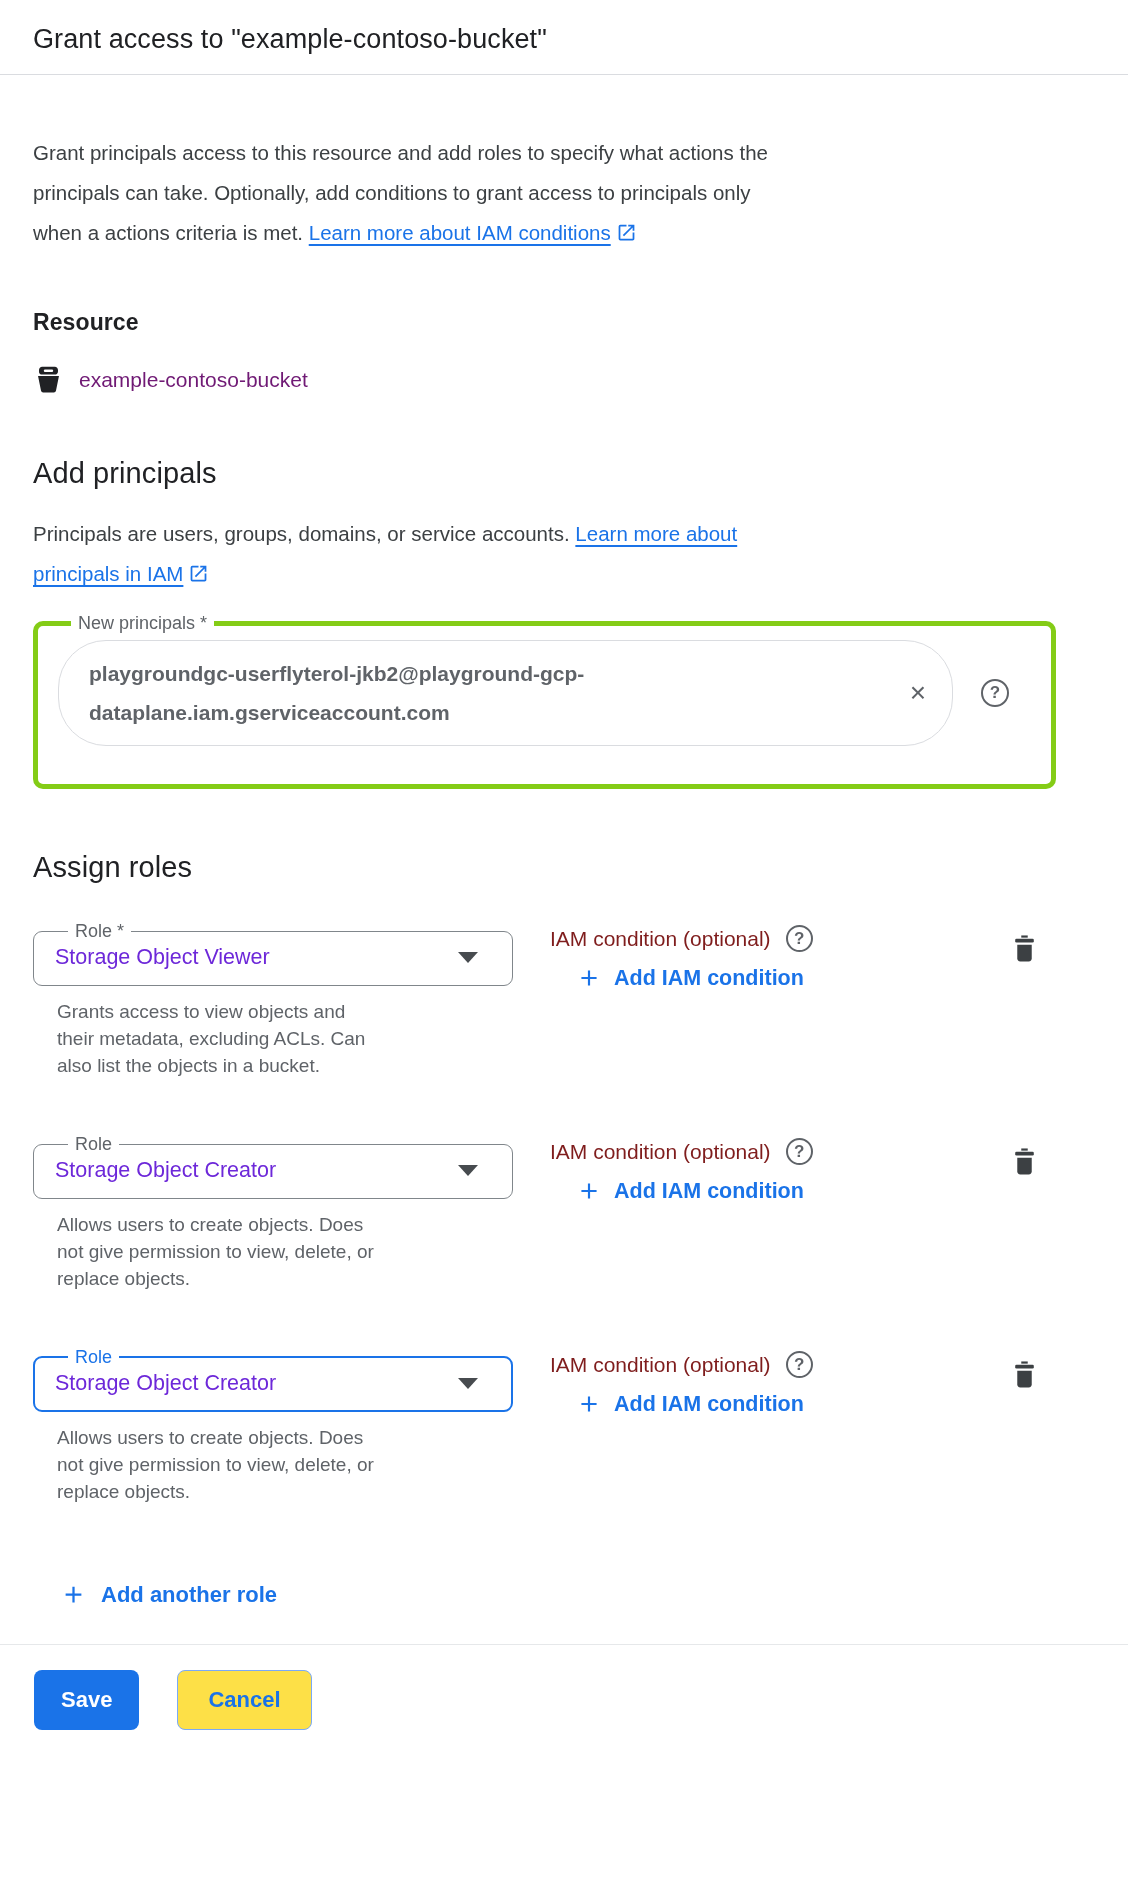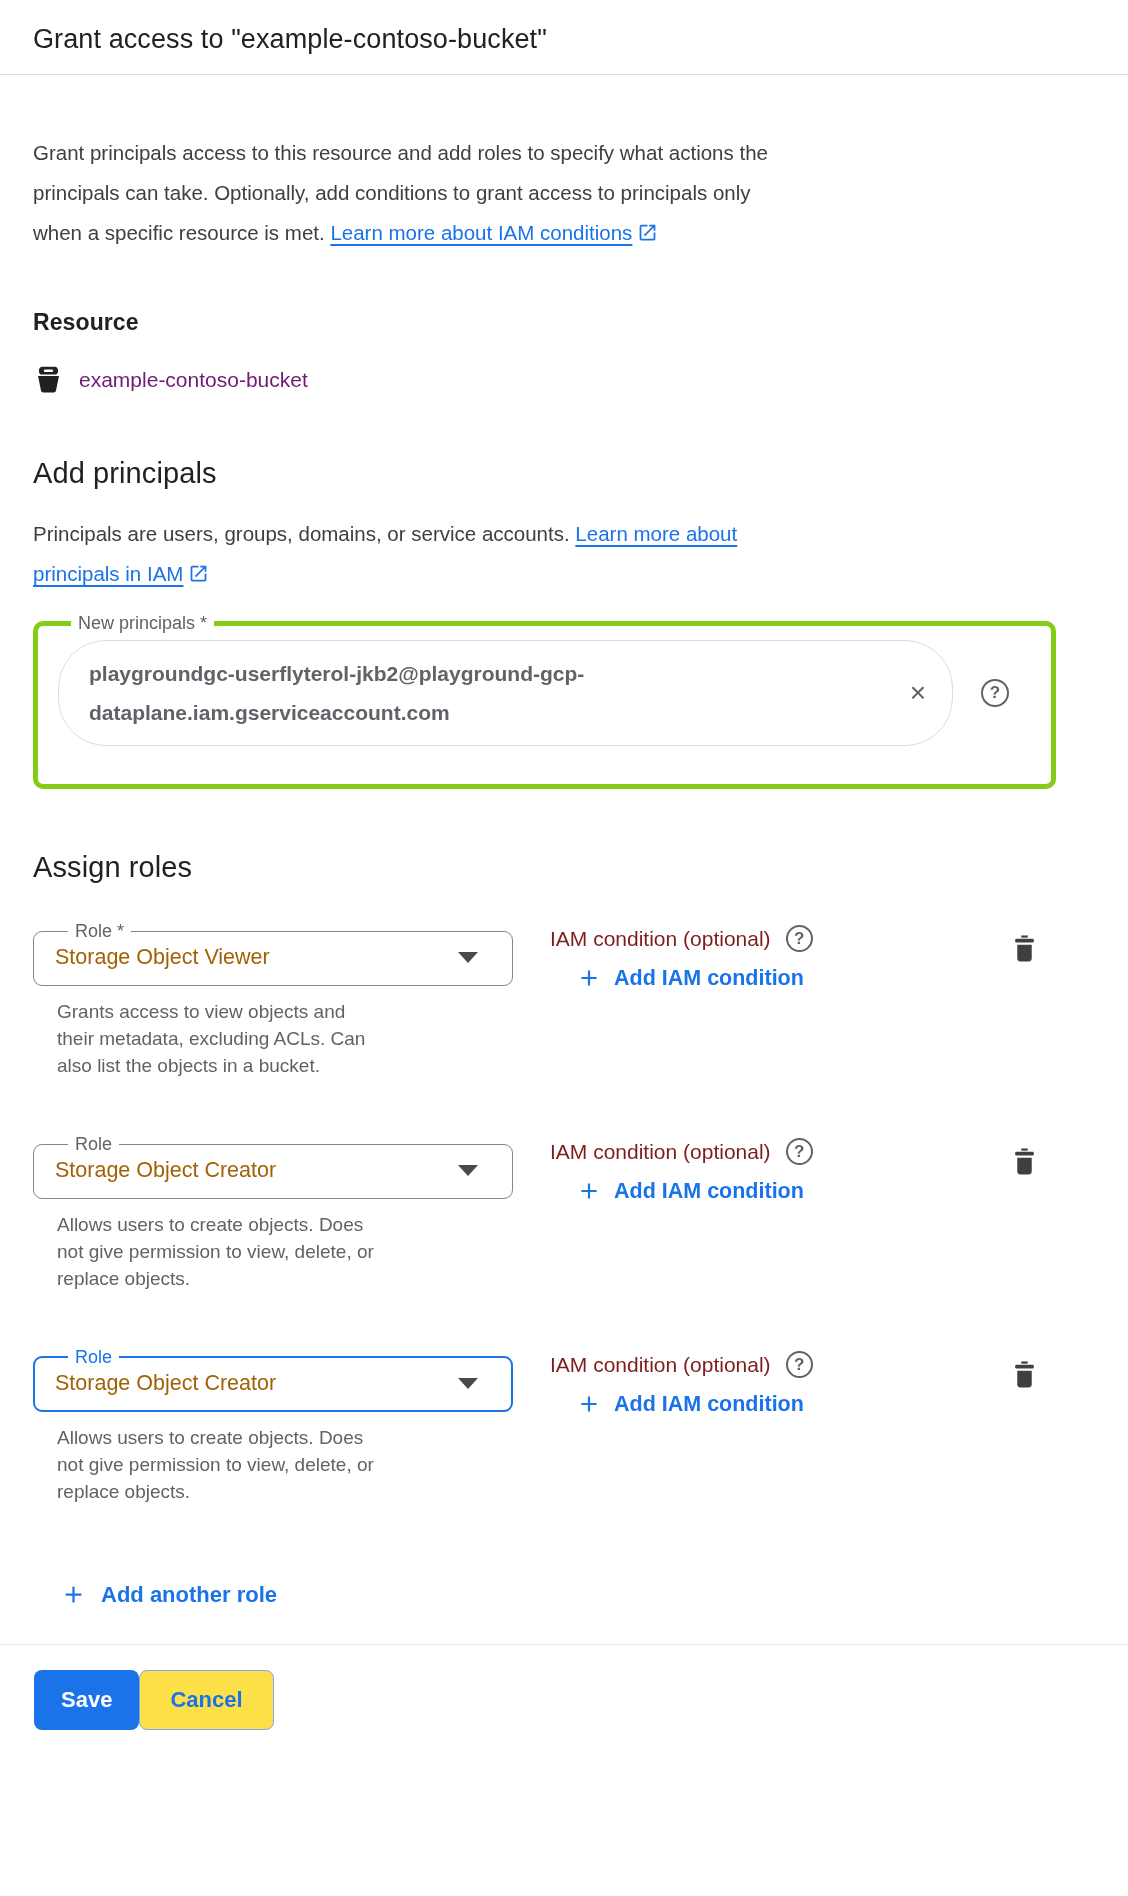--- a/index.html
+++ b/index.html
@@ -78,21 +78,21 @@
   .select-field {
     border: 1px solid #80868b;
     border-radius: 9px;
     padding: 0 20px 15px 21px;
     cursor: pointer;
     background: #fff;
   }
   .select-field.focused { border: 2px solid #1a73e8; padding: 0 19px 14px 20px; }
   .select-field.focused legend { color: #1a73e8; }
   .select-inner { display: flex; align-items: center; justify-content: space-between; margin-top: 3px; }
-  .select-value { font-size: 21.5px; color: #a16207; }
+  .select-value { font-size: 21.5px; color: #6d28d9; }
   .caret {
     width: 0; height: 0; margin-right: 14px;
     border-left: 10px solid transparent; border-right: 10px solid transparent;
     border-top: 11px solid #474b4f;
   }
 
   .role-desc { margin: 12px 0 0 24px; font-size: 19px; line-height: 27px; color: #5f6368; }
 
   .role-mid { margin-left: 37px; padding-top: 5px; flex: 1 1 auto; }
   .cond-head { display: flex; align-items: center; }
@@ -107,39 +107,39 @@
 
   .trash-btn {
     flex: 0 0 auto; margin-left: auto; margin-right: 16px; margin-top: 13px;
     background: none; border: none; cursor: pointer; padding: 0;
   }
 
   .add-role-link { display: inline-flex; align-items: center; gap: 14px; margin: 76px 0 0 27px;
     color: #1a73e8; font-size: 22px; font-weight: 700; cursor: pointer; text-decoration: none; }
 
   
-  .footer-bar { border-top: 1px solid #e6e8ea; padding: 25px 33px 18px 34px; display: flex; }
+  .footer-bar { border-top: 1px solid #e6e8ea; padding: 25px 33px 18px 34px; display: flex; gap: 38px; }
   .btn { height: 60px; border-radius: 8px; font-size: 22px; font-weight: 700; font-family: inherit; cursor: pointer; }
   .btn-primary { background: #1a73e8; color: #ffffff; border: none; padding: 0 27px; }
   .btn-secondary { background: #fde047; color: #1a73e8; border: 1px solid #7baaf7; padding: 0 30px; }
 </style>
 </head>
 <body>
 
 <header class="title-bar">
   <h1>Grant access to "example-contoso-bucket"</h1>
 </header>
 
 <main>
 
   
   <p class="para intro">
     <span>Grant principals access to this resource and add roles to specify what actions the</span><br>
     <span>principals can take. Optionally, add conditions to grant access to principals only</span><br>
-    <span>when a specific resource is met.</span>
+    <span>when a actions criteria is met.</span>
     <a class="text-link"><span>Learn more about IAM conditions</span><svg class="ext-icon" width="21" height="21" viewBox="0 0 24 24" fill="#1a73e8">
           <path d="M19 19H5V5h7V3H5a2 2 0 0 0-2 2v14a2 2 0 0 0 2 2h14c1.1 0 2-.9 2-2v-7h-2v7zM14 3v2h3.59l-9.83 9.83 1.41 1.41L19 6.41V10h2V3h-7z"></path>
         </svg></a>
   </p>
 
   
   <h2 class="sub-heading">Resource</h2>
   <div class="resource-row">
     <svg width="31" height="31" viewBox="0 0 24 24" fill="#202124">
       <path d="M7.1 2.1h9.8c1.35 0 2.45 1.1 2.45 2.45v1.2c0 1.35-1.1 2.45-2.45 2.45H7.1a2.45 2.45 0 0 1-2.45-2.45v-1.2C4.65 3.2 5.75 2.1 7.1 2.1zm2.2 2.2a.95.95 0 0 0 0 1.9h5.4a.95.95 0 0 0 0-1.9h-5.4z"></path>

